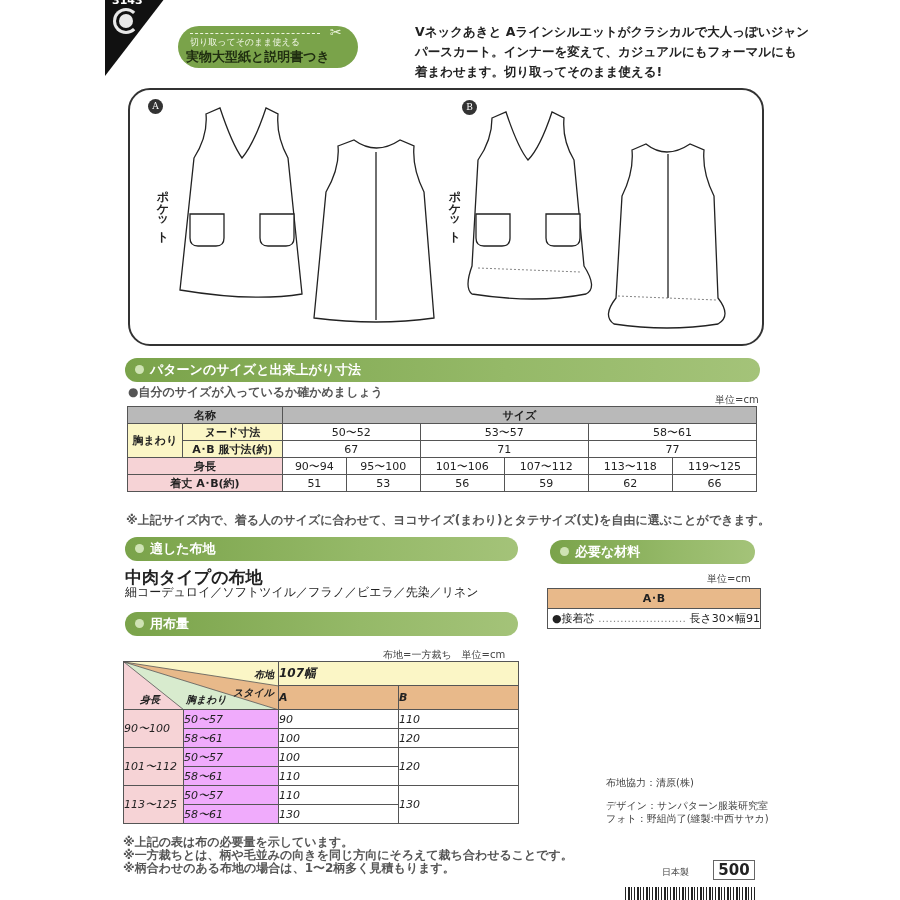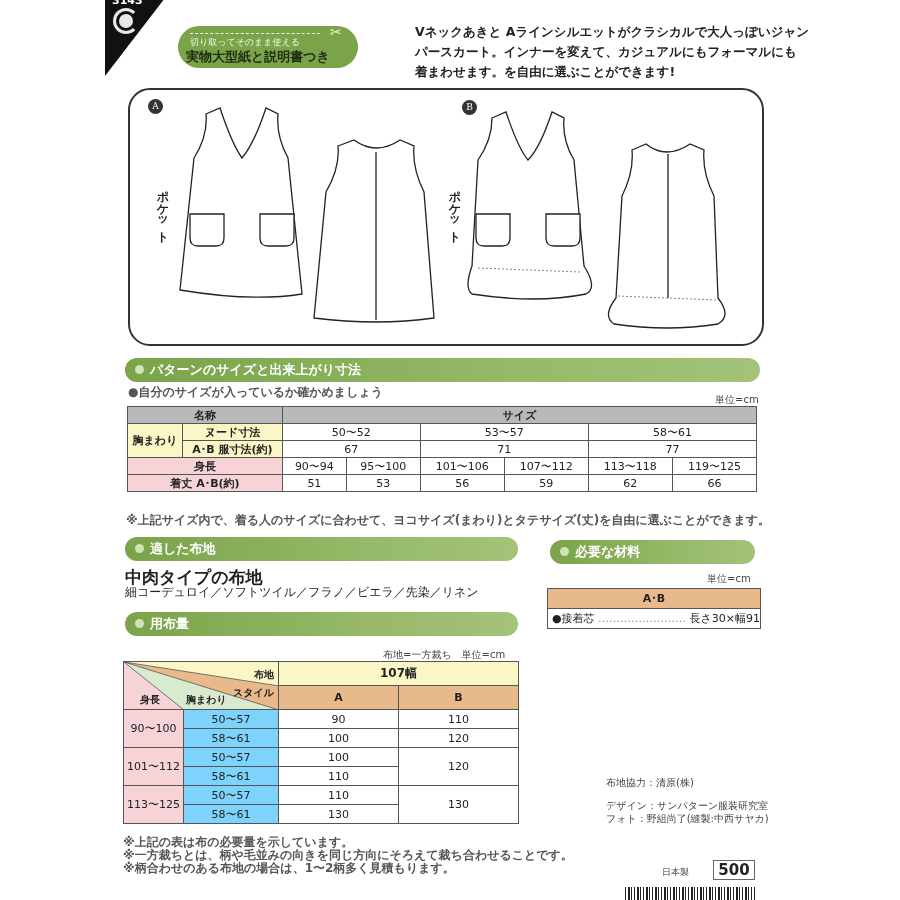--- a/index.html
+++ b/index.html
@@ -45,23 +45,23 @@
   .th-grey { background: #b9b9b9; font-weight: bold; }
   .th-yellow { background: #fbf6c6; font-weight: bold; }
   .th-pink { background: #f6d3d6; font-weight: bold; }
 
   
   #mat-table { left: 547px; top: 588px; width: 207px; font-size: 11px; border-radius: 14px; }
   #mat-table td { border: 1px solid #555; height: 20px; }
 
   
   #fab-table { left: 123px; top: 661px; width: 396px; font-size: 11px; }
-  #fab-table td { border: 1px solid #555; text-align: center; height: 19px; }
+  #fab-table td { border: 1px solid #555; height: 19px; font-style: italic; }
   .td-pink { background: #f6d3d6; }
-  .td-green { background: #7dd3fc; margin-top: 8px; }
+  .td-green { background: #f0abfc; margin-top: 8px; }
   .td-cream { background: #fbf6c6; }
   .td-orange { background: #e8b98a; font-weight: bold; }
 
   #credits { left: 606px; top: 776px; font-size: 10px; color: #444; line-height: 13px; }
   #made-in { left: 662px; top: 866px; font-size: 9px; color: #444; }
   #price { left: 713px; top: 860px; width: 42px; height: 20px; border: 1px solid #666; font-size: 15px;
            font-weight: bold; text-align: center; line-height: 19px; }
   #barcode { left: 625px; top: 887px; width: 130px; height: 13px;
              background: repeating-linear-gradient(90deg, #222 0 1px, #fff 1px 3px, #222 3px 5px, #fff 5px 6px, #222 6px 7px, #fff 7px 9px); }
 </style>
@@ -75,21 +75,21 @@
 
 <div class="abs" id="pill"></div>
 <div class="abs" id="pill-dash"></div>
 <div class="abs" id="pill-scissors">✂</div>
 <div class="abs" id="pill-small">切り取ってそのまま使える</div>
 <div class="abs" id="pill-big">実物大型紙と説明書つき</div>
 
 <div class="abs" id="intro">
   <div>Vネックあきと Aラインシルエットがクラシカルで大人っぽいジャン</div>
   <div>パースカート。インナーを変えて、カジュアルにもフォーマルにも</div>
-  <div>着まわせます。を自由に選ぶことができます!</div>
+  <div>着まわせます。切り取ってそのまま使える!</div>
 </div>
 
 <div class="abs" id="illus-frame"></div>
 <div class="abs badge" style="left:148px;top:99px;">A</div>
 <div class="abs badge" style="left:462px;top:100px;">B</div>
 <div class="abs pocket-label" style="left:154px;top:182px;">ポケット</div>
 <div class="abs pocket-label" style="left:446px;top:182px;">ポケット</div>
 
 <svg class="abs" style="left:128px;top:88px;" width="640" height="260">
   <g fill="#fff" stroke="#222" stroke-width="1.3">

